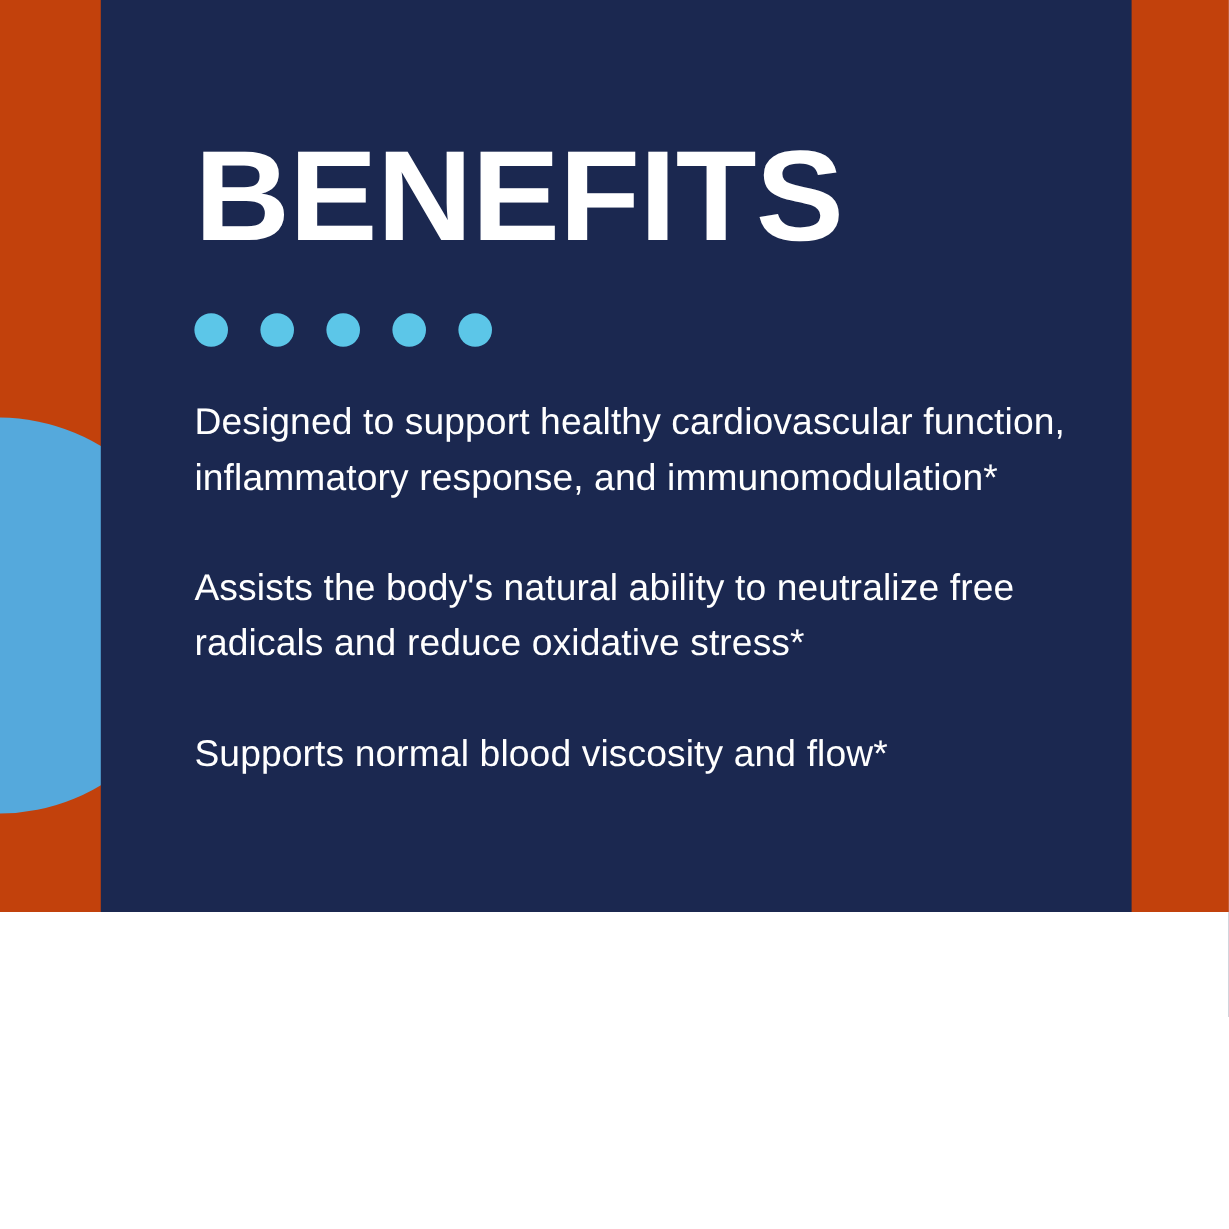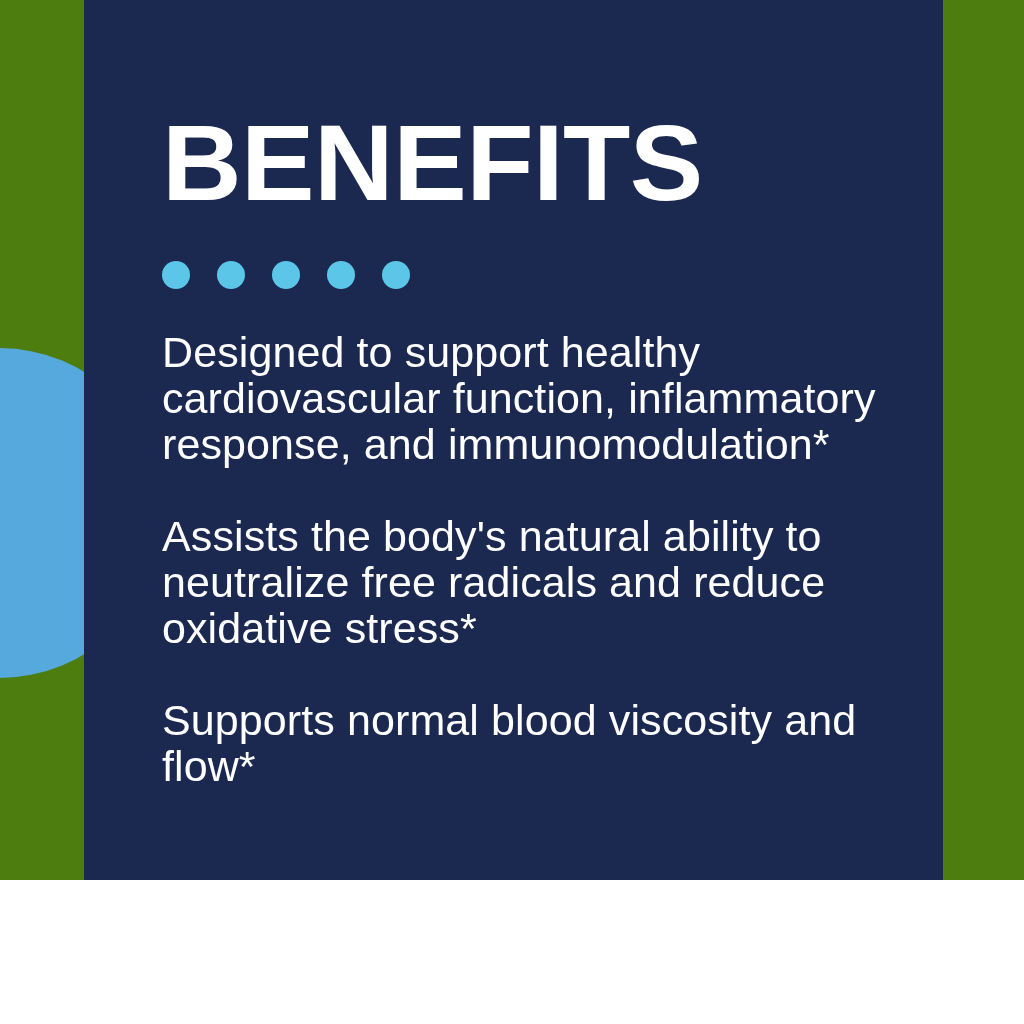--- a/index.html
+++ b/index.html
@@ -10,22 +10,22 @@
     width: 1024px;
     height: 1024px;
     background: #ffffff;
     font-family: "Liberation Sans", sans-serif;
     overflow: hidden;
   }
 
   #stage {
     position: relative;
     width: 1024px;
-    height: 880px;
-    background: #4d7c0f;
+    height: 760px;
+    background: #c2410c;
     overflow: hidden;
   }
 
   
   .deco-circle {
     position: absolute;
     left: -166px;
     top: 348px;
     width: 330px;
     height: 330px;
@@ -88,21 +88,21 @@
   .benefit-list {
     margin: 0;
     padding: 0;
     list-style: none;
   }
 
   .benefit-item {
     color: #ffffff;
     font-family: "Liberation Sans", sans-serif;
     font-weight: 400;
-    font-size: 43px;
+    font-size: 31px;
     line-height: 46px;
     letter-spacing: 0.1px;
     max-width: 742px;
     margin: 0;
   }
 
   .benefit-item.first {
     margin-top: 40px;
   }
 

